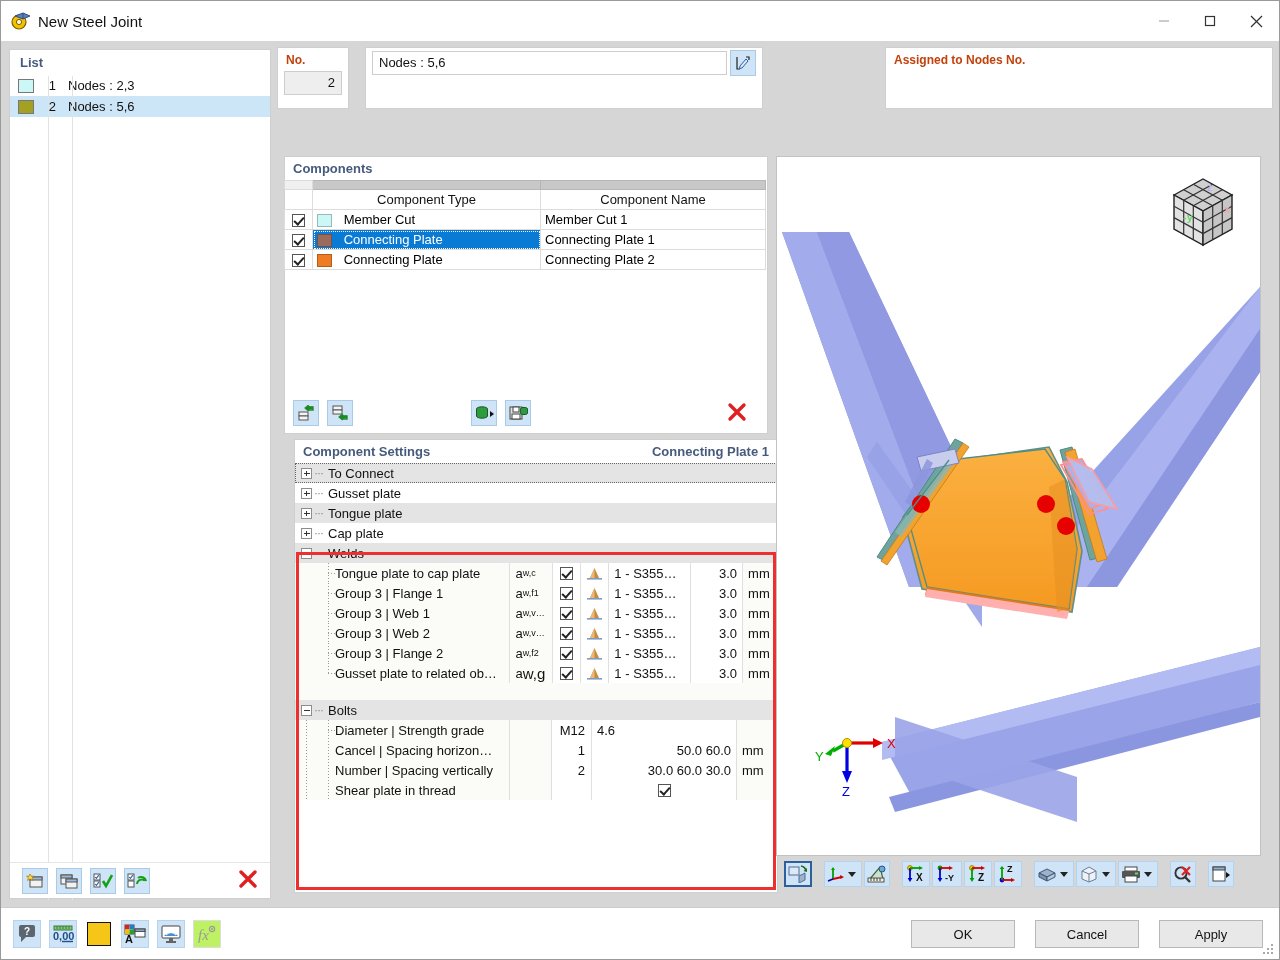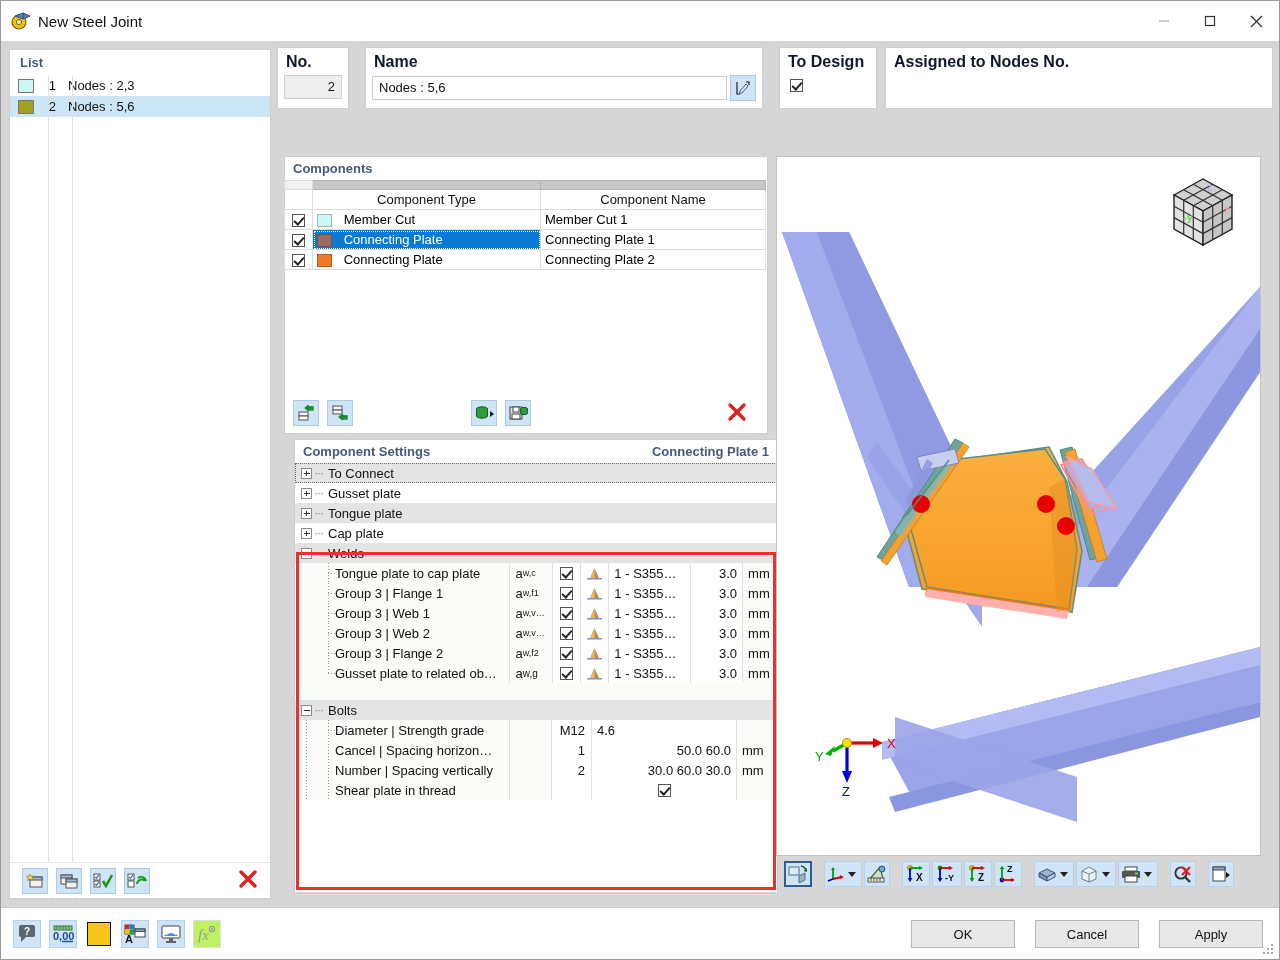--- a/index.html
+++ b/index.html
@@ -36,21 +36,21 @@
     color: #222;
   }
 
   
   .toprow { position: absolute; left: 0; top: 40px; width: 1280px; height: 70px; }
   .panel {
     position: absolute; background: #ffffff;
     border: 1px solid #cfcfcf;
   }
   .panel-label {
-    font-size: 16px; font-weight: bold; color: #0f172a;
+    font-size: 12px; font-weight: bold; color: #c2410c;
     padding: 5px 8px 2px 8px;
   }
   .field {
     background: #eeeeee; border: 1px solid #cdcdcd;
     height: 24px; line-height: 22px; font-size: 13px; color: #111;
     padding: 0 6px;
   }
   .field.white { background: #ffffff; }
   .field.lilac { background: #edecf7; }
   .field.num { text-align: right; }
@@ -325,38 +325,31 @@
   </div>
 
   <div class="toprow">
 
     <div class="panel" style="left:276px; top:6px; width:72px; height:62px;">
       <div class="panel-label">No.</div>
       <div class="field num" style="margin:2px 6px 0 6px; width:58px;">2</div>
     </div>
 
     <div class="panel" style="left:364px; top:6px; width:398px; height:62px;">
-      <div class="panel-label">Name</div>
       <div style="display:flex; align-items:center; margin:2px 6px 0 6px; gap:3px;">
         <div class="field white" style="flex:1;">Nodes : 5,6</div>
         <div class="btn-small">
           <svg width="16" height="16" viewBox="0 0 16 16">
             <path d="M2 2 L2 14 L5 14 M11 2 L14 2 L14 5" stroke="#222" fill="none" stroke-width="1.2"></path>
             <path d="M5 11 L11 4 L13 6 L7 13 L4.5 13.5 Z" fill="#dfe9f5" stroke="#2a5fa8" stroke-width="1"></path>
           </svg>
         </div>
       </div>
     </div>
 
-    <div class="panel" style="left:778px; top:6px; width:98px; height:62px;">
-      <div class="panel-label">To Design</div>
-      <div style="margin:4px 0 0 10px;">
-        <span class="ckbox checked"></span>
-      </div>
-    </div>
 
     <div class="panel" style="left:884px; top:6px; width:388px; height:62px;">
       <div class="panel-label">Assigned to Nodes No.</div>
     </div>
   </div>
 
 
   <div class="sectionbox" style="position:absolute; left:283px; top:155px; width:484px; height:278px;">
     <div class="section-head">
       <span>Components</span>
@@ -610,21 +603,21 @@
         </div>
 
         <div class="weld-row">
           <div class="wcell wname">
               <span class="guide-v" style="left:33px;top:0;height:10px"></span>
               <span class="guide-h" style="left:33px;top:10px;width:9px"></span>
               <span>Gusset plate to related ob…</span>
             </div>
           <div class="wcell wsym">
               <span>a</span>
-              <sub style="font-size:10px">w,g</sub>
+              <sub style="font-size:15px">w,g</sub>
             </div>
           <div class="wcell wchk">
               <span class="ckbox checked"></span>
             </div>
           <div class="wcell wicon">
               <svg width="17" height="13" viewBox="0 0 17 13">
                 <path d="M8.5 1 L13 11 L4 11 Z" fill="#c98a3a"></path>
                 <rect x="1" y="11" width="15" height="1.6" fill="#7f9ec4"></rect>
                 <path d="M8.5 1 L4 11 L8.5 11 Z" fill="#e8b87a"></path>
               </svg>

